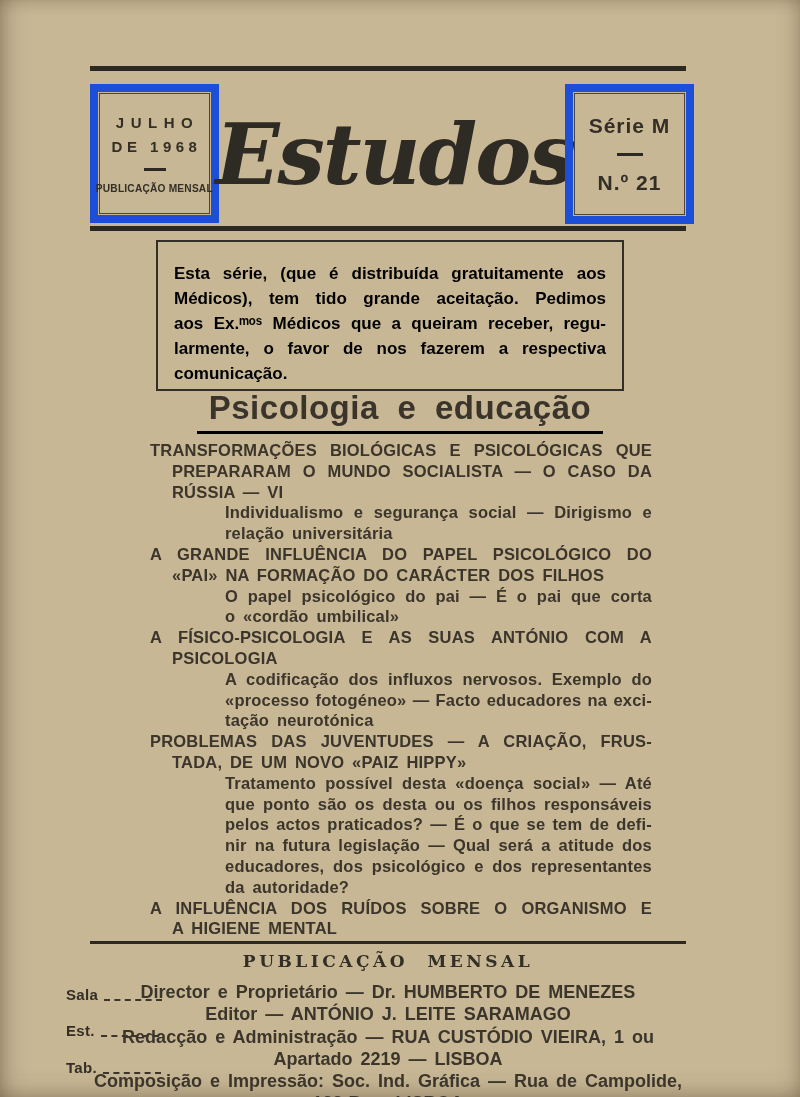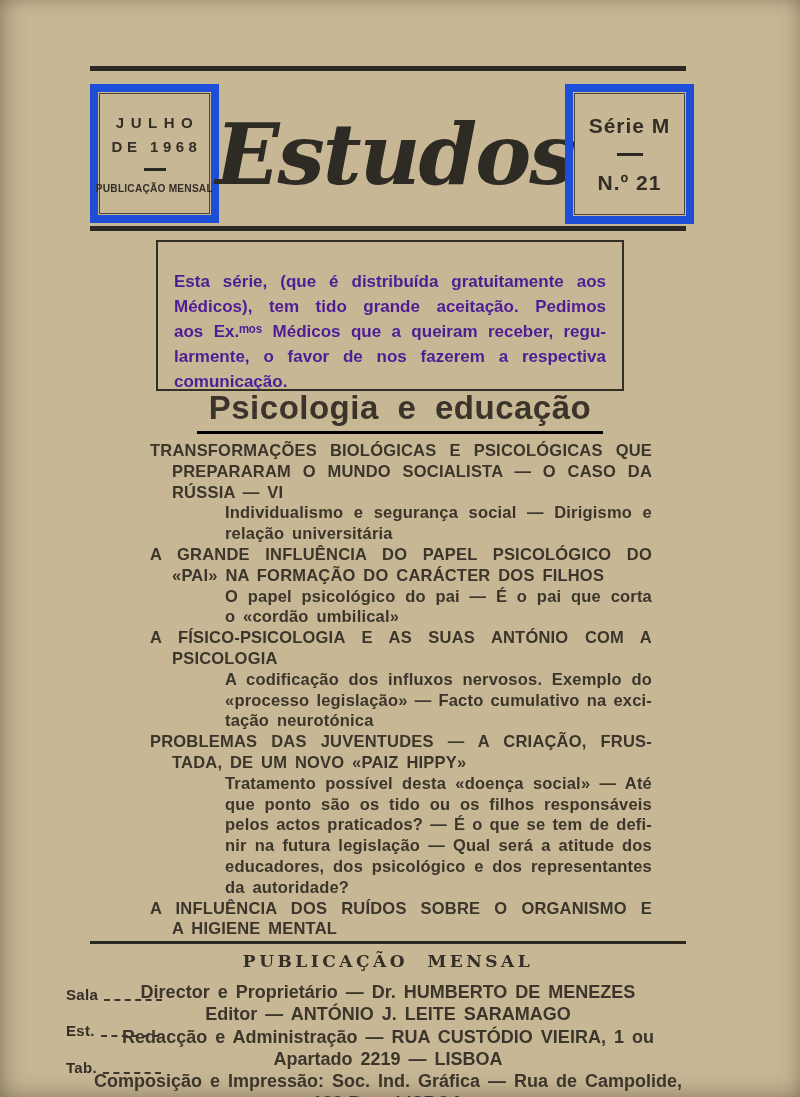--- a/index.html
+++ b/index.html
@@ -34,21 +34,21 @@
   .logo{
     position:absolute;left:205px;top:84px;width:380px;height:130px;
     display:flex;align-items:center;justify-content:center;
     font-family:"DejaVu Serif",serif;font-style:italic;font-weight:bold;
     font-size:84px;color:#2e2a24;letter-spacing:-2px;line-height:1;
     transform:translateY(6px);
   }
 
   .notice{
     position:absolute;left:156px;top:240px;width:468px;height:151px;box-sizing:border-box;
-    border:2px solid #332e26;padding:27px 16px 0;color:#4c1d95;
+    border:2px solid #332e26;padding:19px 16px 0;color:#000000;
     font-weight:bold;font-size:17px;line-height:25px;
   }
   .nline{width:100%;}
   .stretch{text-align:justify;text-align-last:justify;}
   .nline:not(.stretch),.tline:not(.stretch){word-spacing:3px;}
 
   .title-wrap{position:absolute;left:0;top:390px;width:800px;text-align:center;}
   .title{
     display:inline-block;font-weight:bold;font-size:33px;letter-spacing:.5px;word-spacing:9px;
     color:#3a342b;padding:0 12px 5px;border-bottom:3px solid #000000;line-height:1.1;
@@ -117,26 +117,26 @@
       <div class="tline t1-rest">RÚSSIA — VI</div>
       <div class="tline t2 stretch">Individualismo e segurança social — Dirigismo e</div>
       <div class="tline t2">relação universitária</div>
       <div class="tline t1-first stretch">A GRANDE INFLUÊNCIA DO PAPEL PSICOLÓGICO DO</div>
       <div class="tline t1-rest">«PAI» NA FORMAÇÃO DO CARÁCTER DOS FILHOS</div>
       <div class="tline t2 stretch">O papel psicológico do pai — É o pai que corta</div>
       <div class="tline t2">o «cordão umbilical»</div>
       <div class="tline t1-first stretch">A FÍSICO-PSICOLOGIA E AS SUAS ANTÓNIO COM A</div>
       <div class="tline t1-rest">PSICOLOGIA</div>
       <div class="tline t2 stretch">A codificação dos influxos nervosos. Exemplo do</div>
-      <div class="tline t2 stretch">«processo legislação» — Facto cumulativo na exci-</div>
+      <div class="tline t2 stretch">«processo fotogéneo» — Facto educadores na exci-</div>
       <div class="tline t2">tação neurotónica</div>
       <div class="tline t1-first stretch">PROBLEMAS DAS JUVENTUDES — A CRIAÇÃO, FRUS-</div>
       <div class="tline t1-rest">TADA, DE UM NOVO «PAIZ HIPPY»</div>
       <div class="tline t2 stretch">Tratamento possível desta «doença social» — Até</div>
-      <div class="tline t2 stretch">que ponto são os tido ou os filhos responsáveis</div>
+      <div class="tline t2 stretch">que ponto são os desta ou os filhos responsáveis</div>
       <div class="tline t2 stretch">pelos actos praticados? — É o que se tem de defi-</div>
       <div class="tline t2 stretch">nir na futura legislação — Qual será a atitude dos</div>
       <div class="tline t2 stretch">educadores, dos psicológico e dos representantes</div>
       <div class="tline t2">da autoridade?</div>
       <div class="tline t1-first stretch">A INFLUÊNCIA DOS RUÍDOS SOBRE O ORGANISMO E</div>
       <div class="tline t1-rest">A HIGIENE MENTAL</div>
     </div>
 
   <div class="rule rule-footer"></div>
 

